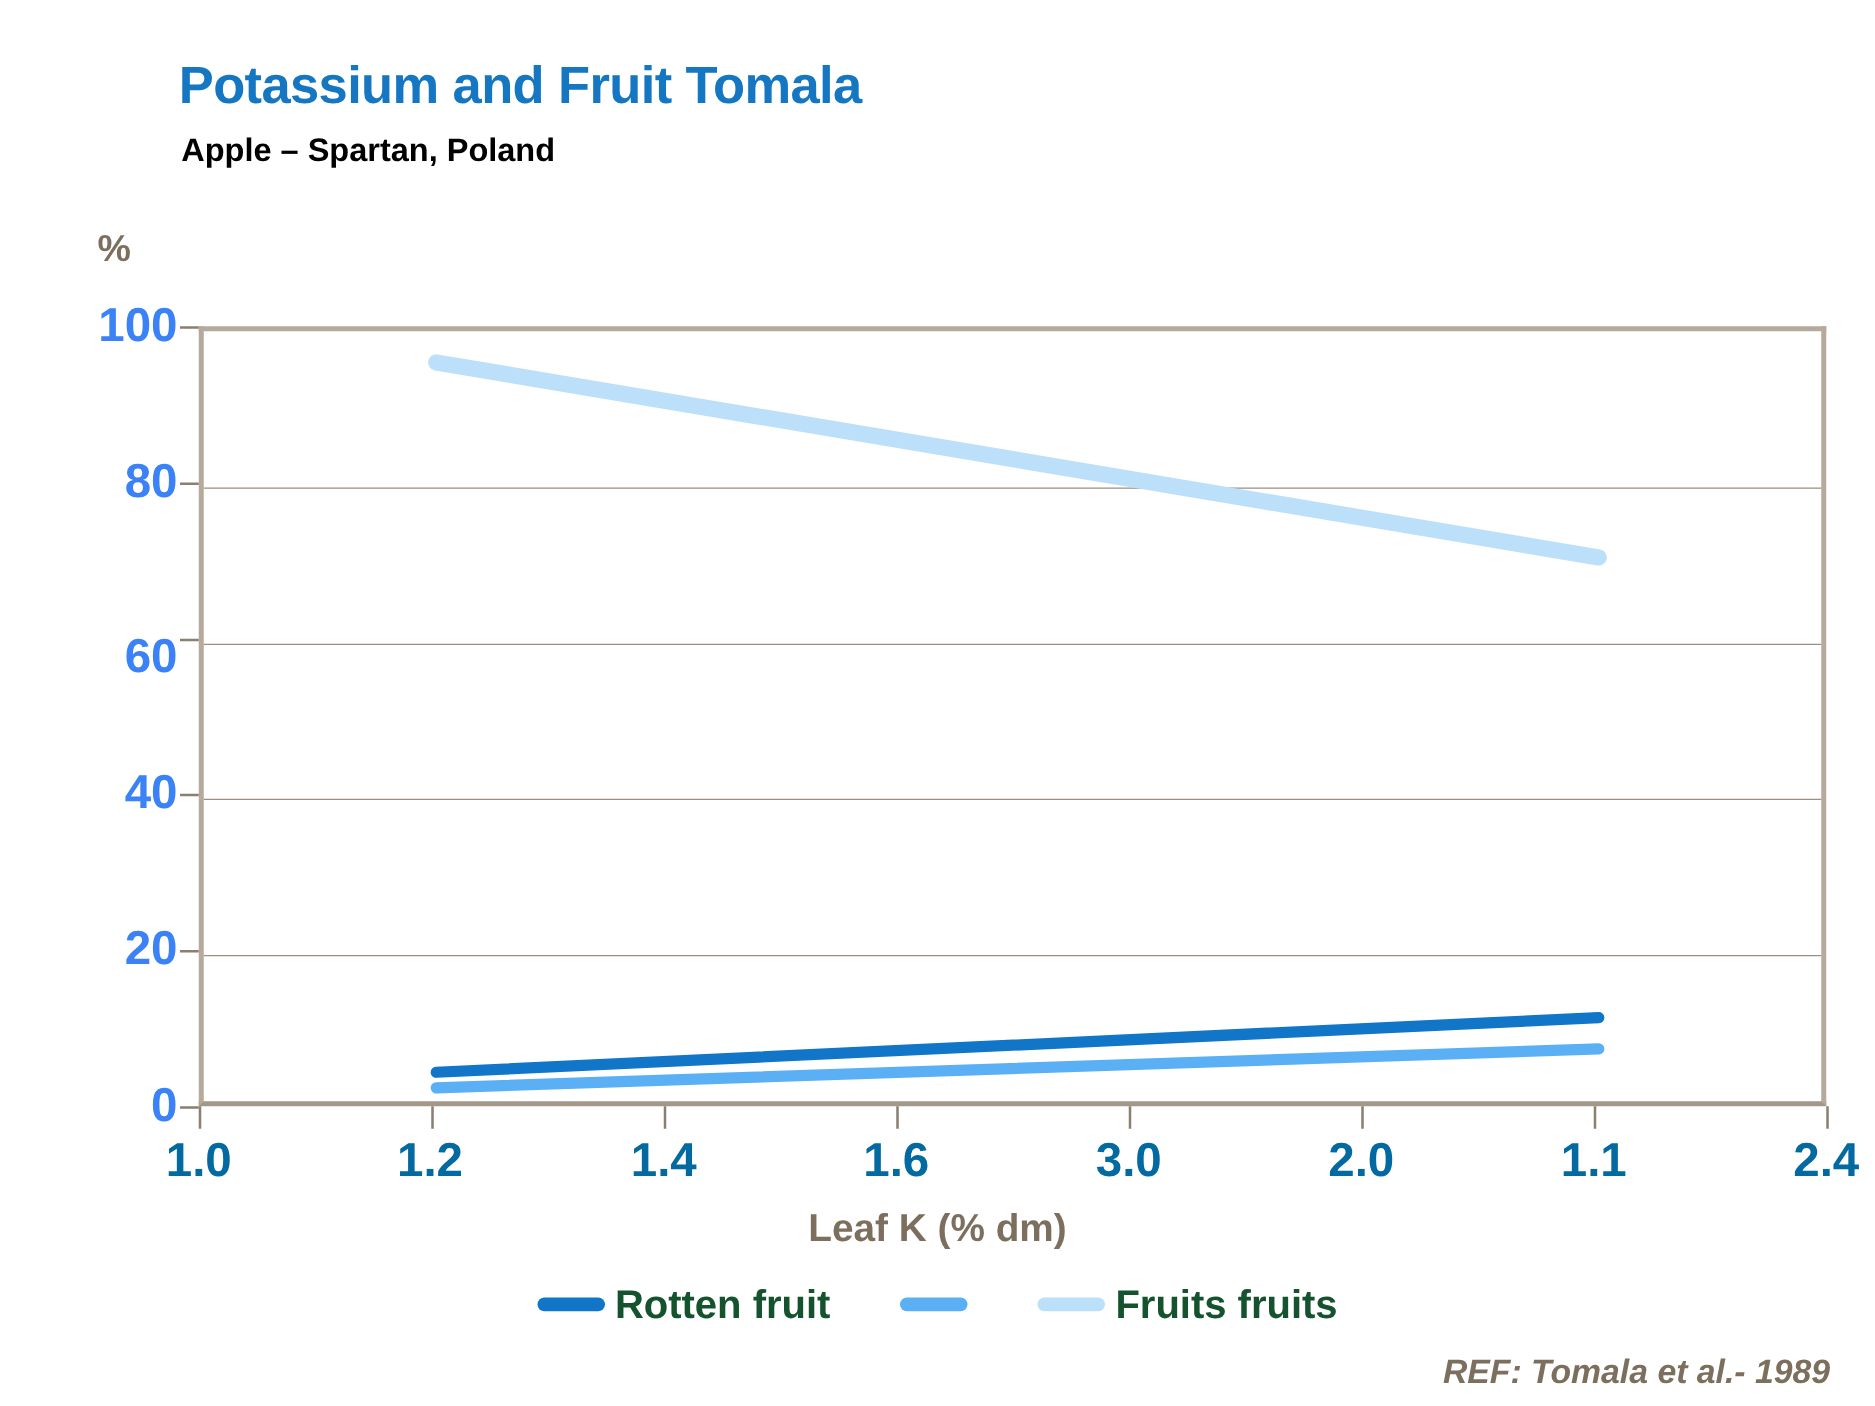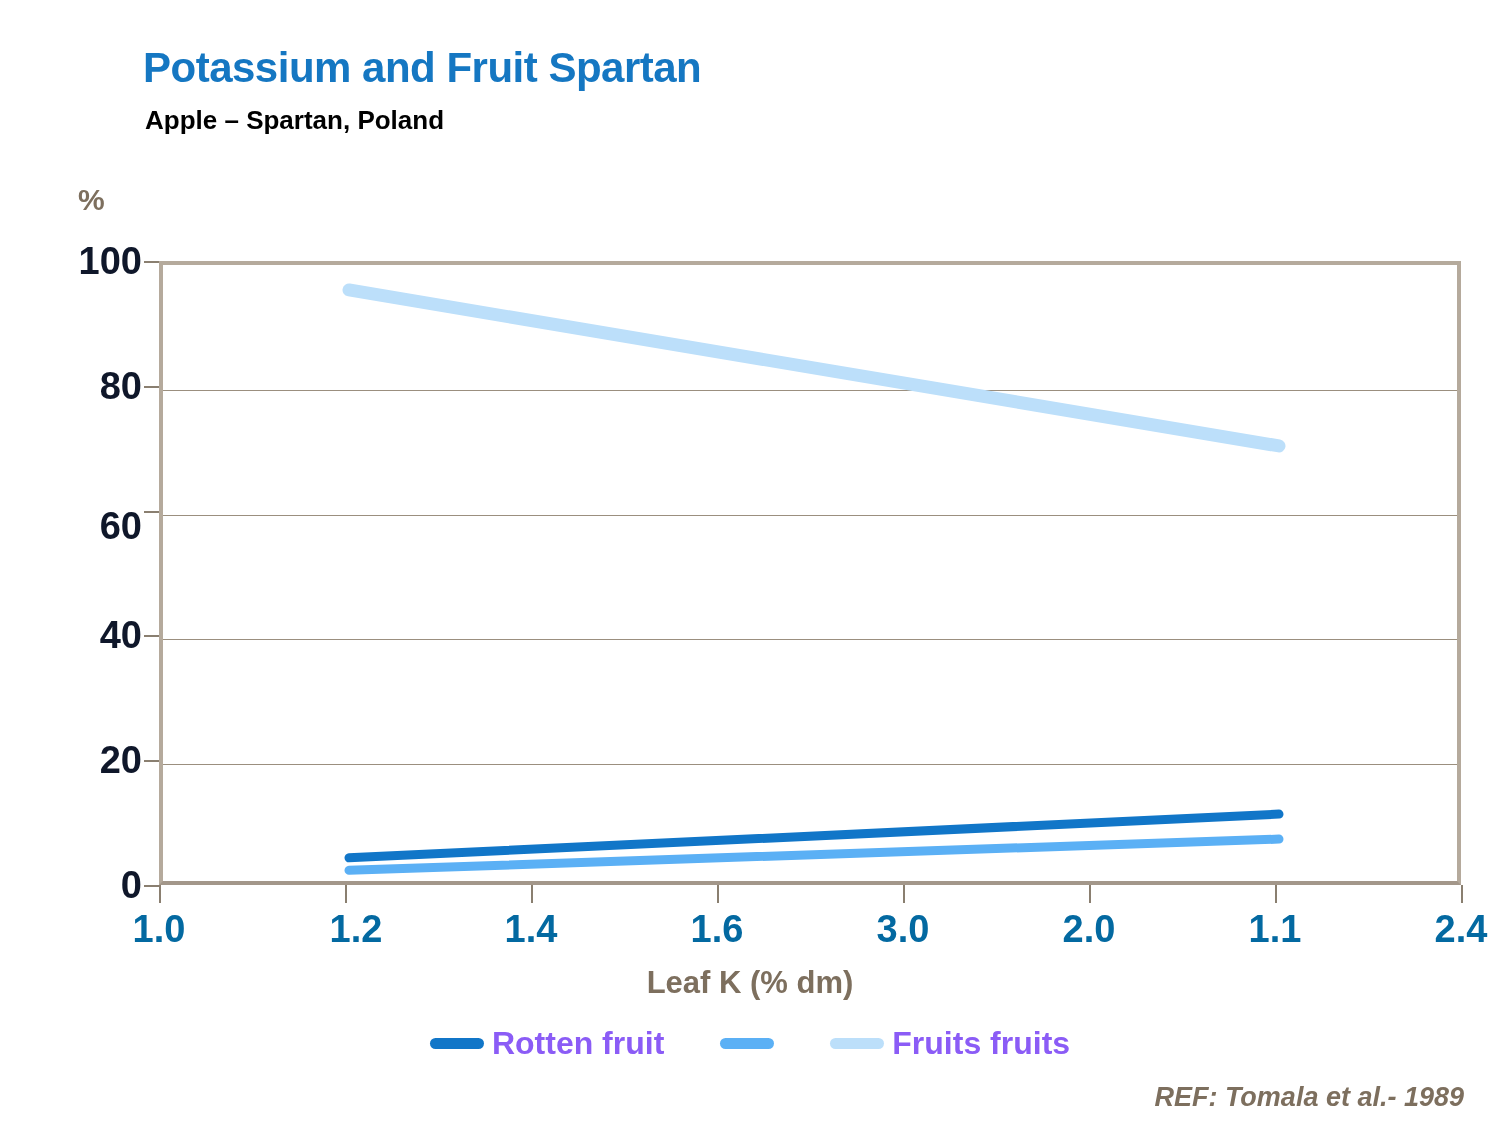--- a/index.html
+++ b/index.html
@@ -82,21 +82,21 @@
     background: #8a7f70;
   }
 
   
   .y-tick-label {
     position: absolute;
     right: 1358px;
     text-align: right;
     font-size: 38px;
     font-weight: bold;
-    color: #0f172a;
+    color: #3b82f6;
     transform: translateY(-50%);
     white-space: nowrap;
   }
   .x-tick-label {
     position: absolute;
     top: 908px;
     font-size: 38px;
     font-weight: bold;
     color: #0369a1;
     transform: translateX(-50%);
@@ -141,41 +141,41 @@
   }
   .legend-swatch {
     width: 54px;
     height: 11px;
     border-radius: 6px;
     flex: 0 0 auto;
   }
   .legend-label {
     font-size: 32px;
     font-weight: bold;
-    color: #8b5cf6;
+    color: #14532d;
     white-space: nowrap;
   }
 
   
   #reference-note {
     position: absolute;
     right: 36px;
     top: 1082px;
     font-size: 27px;
     font-weight: bold;
     font-style: italic;
     color: #7d6f5e;
     white-space: nowrap;
     text-align: right;
   }
 </style>
 </head>
 <body>
 
-<div id="chart-title">Potassium and Fruit Spartan</div>
+<div id="chart-title">Potassium and Fruit Tomala</div>
 
 <div id="chart-subtitle">Apple – Spartan, Poland</div>
 
 <div id="y-unit-label">%</div>
 
 <div id="plot-area">
   <div id="gridlines">
       <div class="gridline" style="top: 499.2px;"></div>
       <div class="gridline" style="top: 374.4px;"></div>
       <div class="gridline" style="top: 249.6px;"></div>
@@ -209,21 +209,21 @@
     <div class="x-tick" style="left: 345px; top: 885px;"></div>
     <div class="x-tick" style="left: 531px; top: 885px;"></div>
     <div class="x-tick" style="left: 717px; top: 885px;"></div>
     <div class="x-tick" style="left: 903px; top: 885px;"></div>
     <div class="x-tick" style="left: 1089px; top: 885px;"></div>
     <div class="x-tick" style="left: 1275px; top: 885px;"></div>
     <div class="x-tick" style="left: 1461px; top: 885px;"></div>
   </div>
 <div id="x-tick-labels">
     <div class="x-tick-label" style="left: 159px;">1.0</div>
-    <div class="x-tick-label" style="left: 356px;">1.2</div>
+    <div class="x-tick-label" style="left: 344px;">1.2</div>
     <div class="x-tick-label" style="left: 531px;">1.4</div>
     <div class="x-tick-label" style="left: 717px;">1.6</div>
     <div class="x-tick-label" style="left: 903px;">3.0</div>
     <div class="x-tick-label" style="left: 1089px;">2.0</div>
     <div class="x-tick-label" style="left: 1275px;">1.1</div>
     <div class="x-tick-label" style="left: 1461px;">2.4</div>
   </div>
 
 <div id="x-axis-title">Leaf K (% dm)</div>
 

